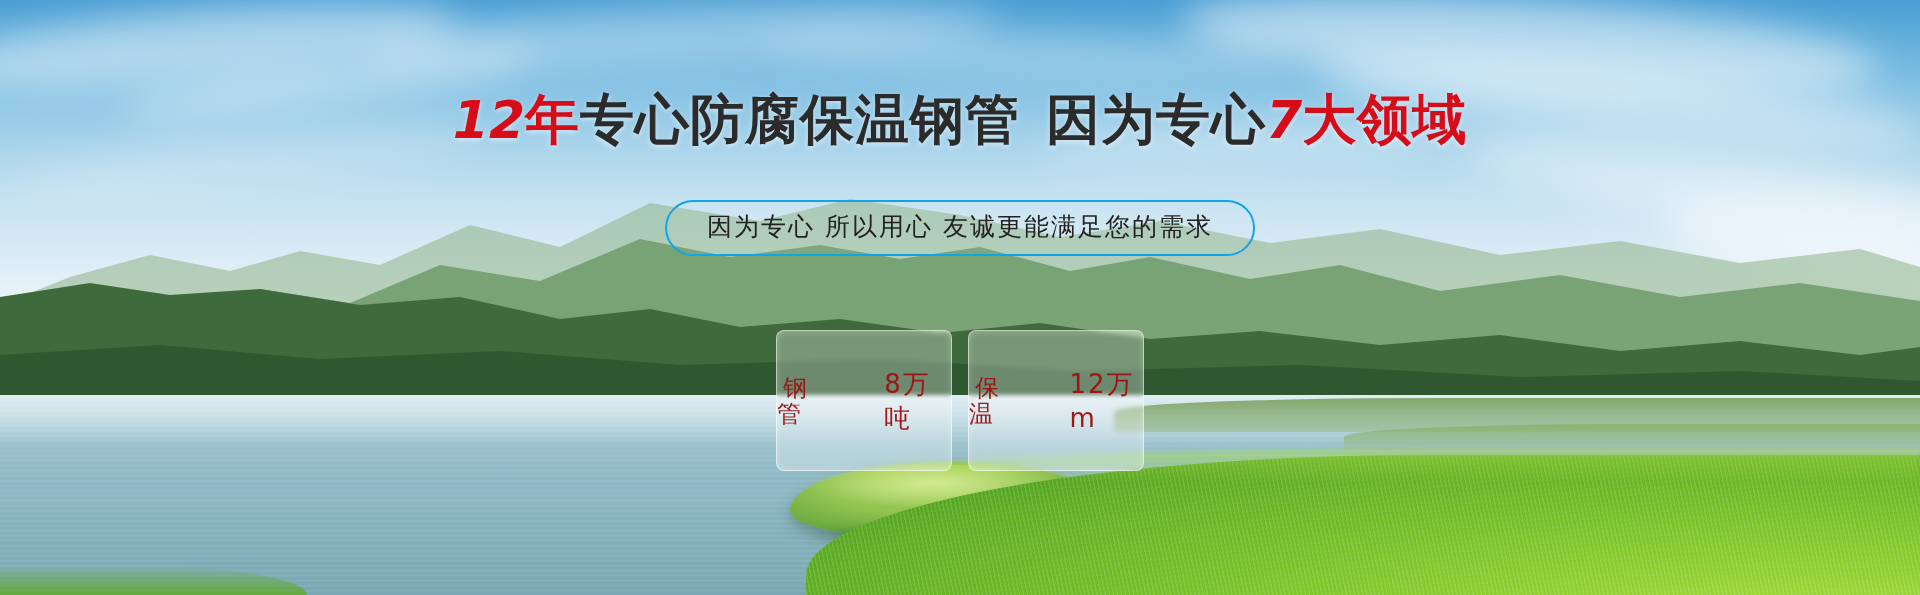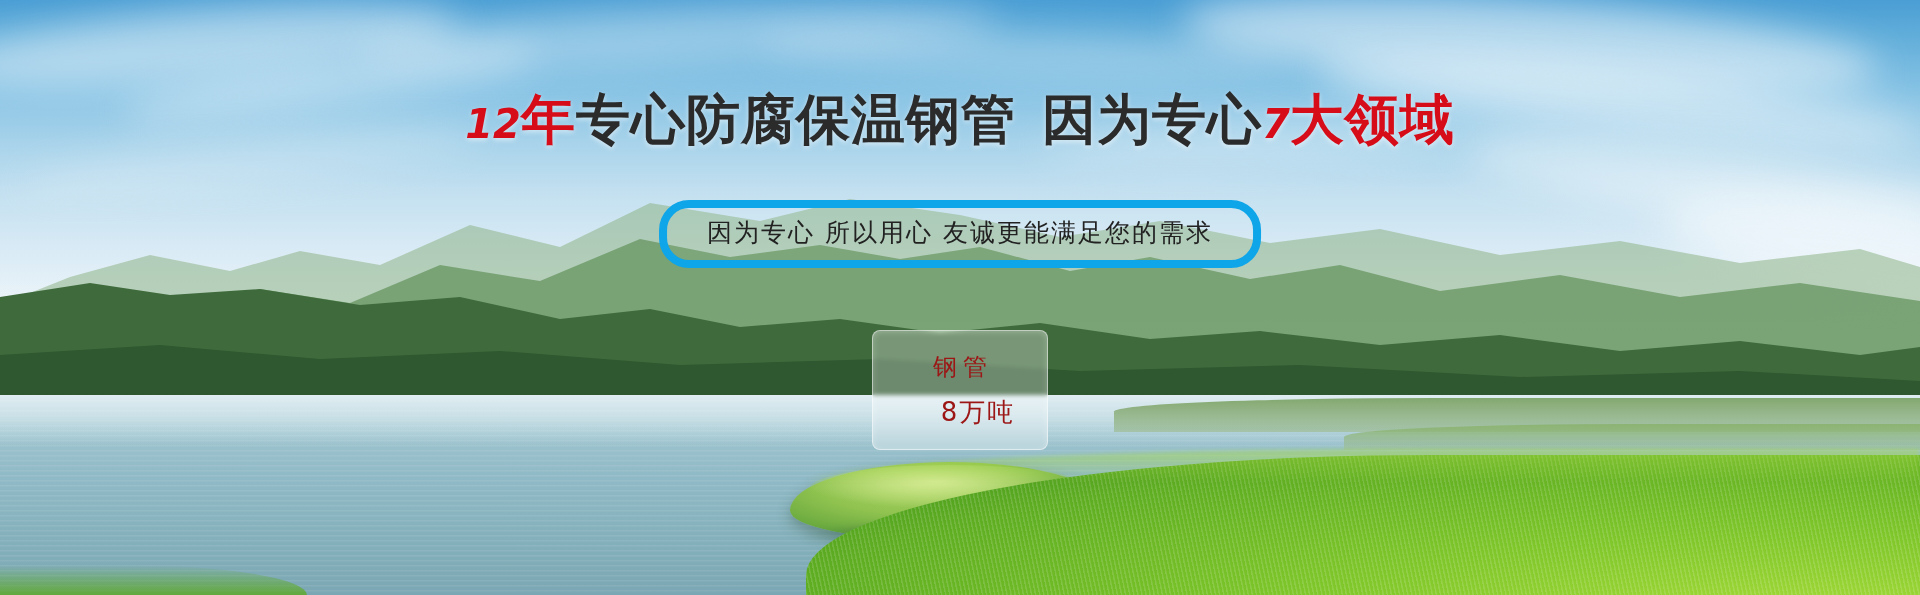--- a/index.html
+++ b/index.html
@@ -169,56 +169,56 @@
     font-weight:bold;
     font-size:54px;
     line-height:64px;
     letter-spacing:1px;
     color:#2b2b2b;
     white-space:nowrap;
     text-shadow:0 2px 5px rgba(255,255,255,.55);
   }
   .headline .accent { color:#d70c19; }
   .headline .num {
-    font-size:40px;
+    font-size:52px;
     font-style:italic;
     font-weight:bold;
     letter-spacing:0px;
   }
   .headline .gap { display:inline-block; width:26px; }
 
   .subtitle-pill {
     position:absolute; left:50%; top:200px;
     transform:translateX(-50%);
     padding:9px 40px 11px;
-    border:8px solid #0ea5e9;
+    border:2px solid #0ea5e9;
     border-radius:30px;
     font-family:"DejaVu Sans","Liberation Sans",sans-serif;
     font-size:25px;
     line-height:32px;
     color:#222222;
     letter-spacing:2px;
     white-space:nowrap;
     background:rgba(255,255,255,0.04);
   }
 
   .stats {
     position:absolute; left:50%; top:330px;
     transform:translateX(-50%);
     display:flex;
     gap:16px;
   }
   .stat-card {
-    width:176px; height:120px;
+    width:176px; height:141px;
     border-radius:8px;
     border:1px solid rgba(255,255,255,.55);
     background:rgba(255,255,255,0.30);
     backdrop-filter:blur(2px);
     display:flex;
-    flex-direction:column;
+    flex-direction:row;
     align-items:center;
     justify-content:center;
     gap:12px;
     box-shadow:0 1px 6px rgba(255,255,255,.25) inset;
   }
   .stat-label {
     font-family:"DejaVu Sans","Liberation Sans",sans-serif;
     font-size:24px;
     line-height:26px;
     letter-spacing:6px;
@@ -295,17 +295,21 @@
     </div>
 
     <div class="stats">
 
       <div class="stat-card">
         <div class="stat-label">钢管</div>
         <div class="stat-value"><span>8万吨</span><sup></sup></div>
       </div>
 
 
+      <div class="stat-card">
+        <div class="stat-label">保温</div>
+        <div class="stat-value"><span>12万m</span><sup></sup></div>
+      </div>
 
     </div>
 
   </div>
 </div>
 
 </body></html>

